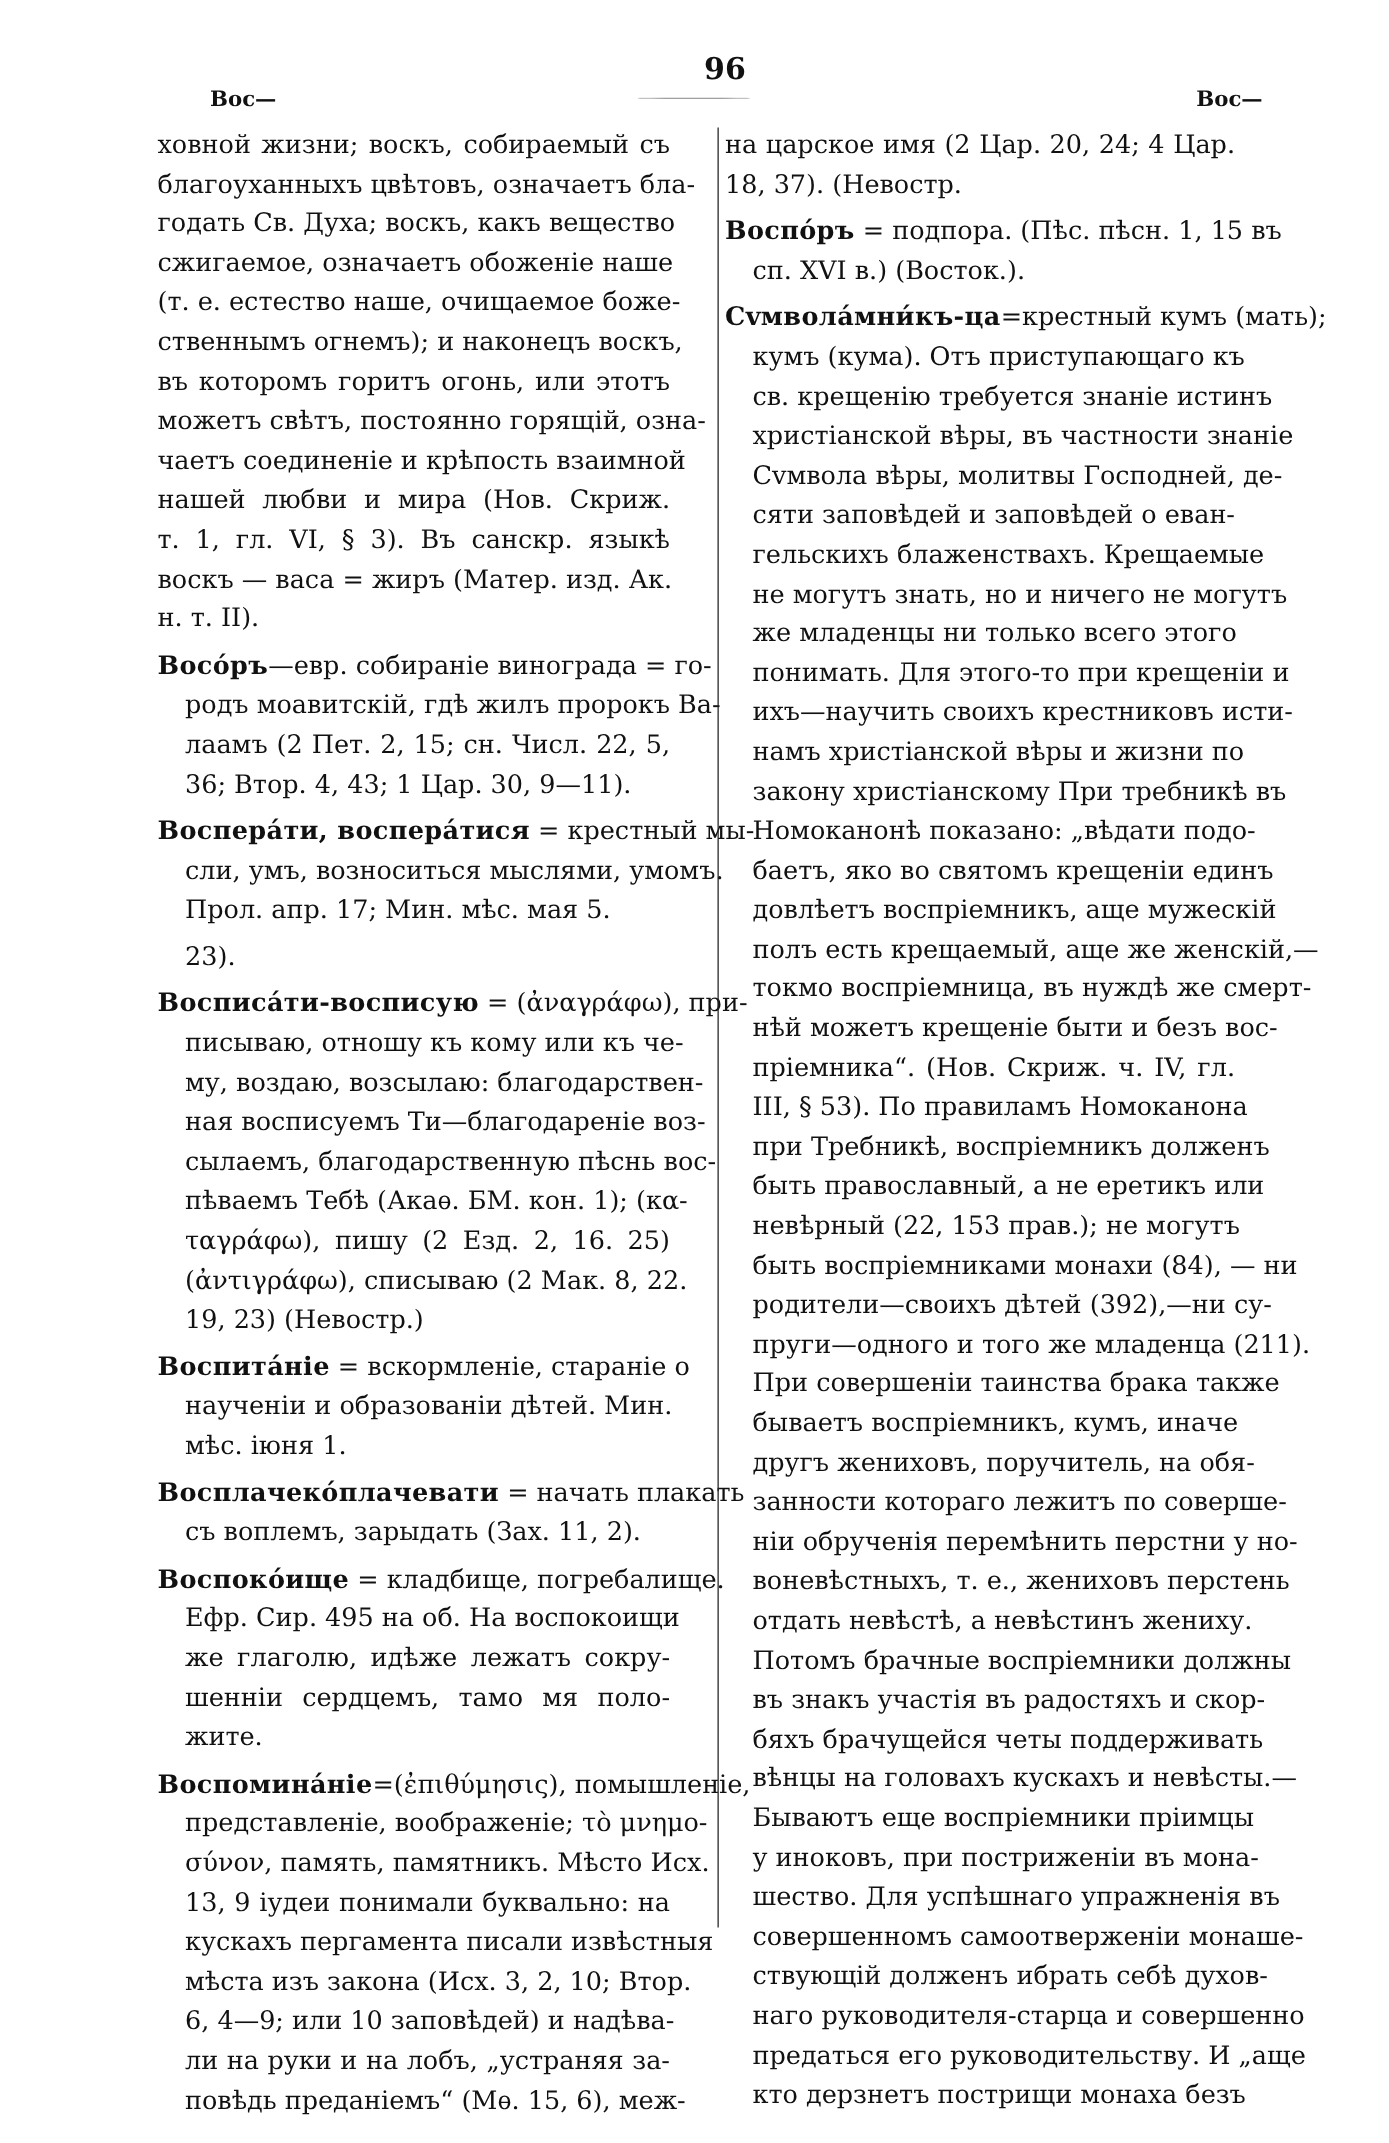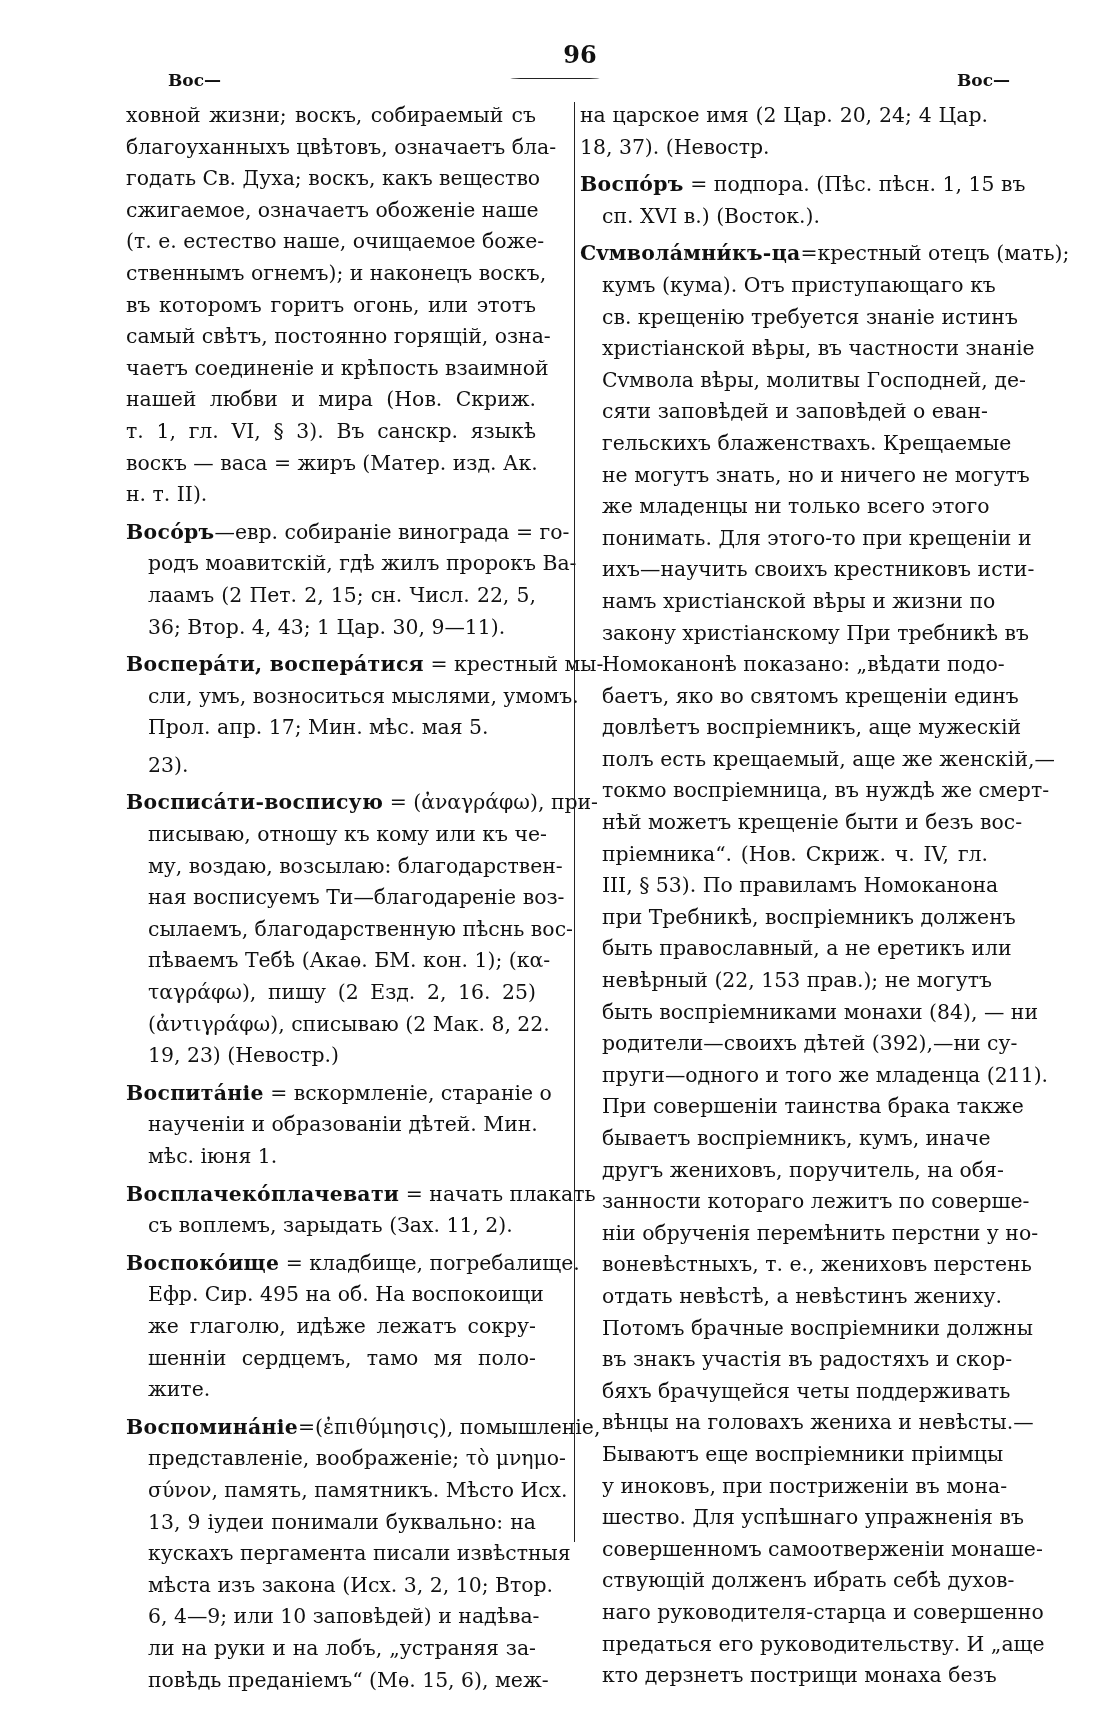--- a/index.html
+++ b/index.html
@@ -37,21 +37,21 @@
 
   <div class="col col-left" id="col-left">
       <div class="entry">
         <span class="ln">ховной жизни; воскъ, собираемый съ</span>
         <span class="ln">благоуханныхъ цвѣтовъ, означаетъ бла-</span>
         <span class="ln">годать Св. Духа; воскъ, какъ вещество</span>
         <span class="ln">сжигаемое, означаетъ обоженіе наше</span>
         <span class="ln">(т. е. естество наше, очищаемое боже-</span>
         <span class="ln">ственнымъ огнемъ); и наконецъ воскъ,</span>
         <span class="ln">въ которомъ горитъ огонь, или этотъ</span>
-        <span class="ln">самый свѣтъ, постоянно горящій, озна-</span>
+        <span class="ln">можетъ свѣтъ, постоянно горящій, озна-</span>
         <span class="ln">чаетъ соединеніе и крѣпость взаимной</span>
         <span class="ln">нашей любви и мира (Нов. Скриж.</span>
         <span class="ln">т. 1, гл. VI, § 3). Въ санскр. языкѣ</span>
         <span class="ln">воскъ — васа = жиръ (Матер. изд. Ак.</span>
         <span class="ln end">н. т. II).</span>
       </div>
       <div class="entry">
         <span class="ln"><span class="head">Восо́ръ</span><span>—евр. собираніе винограда = го-</span></span>
         <span class="ln ind">родъ моавитскій, гдѣ жилъ пророкъ Ва-</span>
         <span class="ln ind">лаамъ (2 Пет. 2, 15; сн. Числ. 22, 5,</span>
@@ -108,21 +108,21 @@
   <div class="col col-right" id="col-right">
       <div class="entry">
         <span class="ln">на царское имя (2 Цар. 20, 24; 4 Цар.</span>
         <span class="ln end">18, 37). (Невостр.</span>
       </div>
       <div class="entry">
         <span class="ln"><span class="head">Воспо́ръ</span><span> = подпора. (Пѣс. пѣсн. 1, 15 въ</span></span>
         <span class="ln end ind">сп. XVI в.) (Восток.).</span>
       </div>
       <div class="entry">
-        <span class="ln"><span class="head">Сvмвола́мни́къ-ца</span><span>=крестный отецъ (мать);</span></span>
+        <span class="ln"><span class="head">Сvмвола́мни́къ-ца</span><span>=крестный кумъ (мать);</span></span>
         <span class="ln ind">кумъ (кума). Отъ приступающаго къ</span>
         <span class="ln ind">св. крещенію требуется знаніе истинъ</span>
         <span class="ln ind">христіанской вѣры, въ частности знаніе</span>
         <span class="ln ind">Сvмвола вѣры, молитвы Господней, де-</span>
         <span class="ln ind">сяти заповѣдей и заповѣдей о еван-</span>
         <span class="ln ind">гельскихъ блаженствахъ. Крещаемые</span>
         <span class="ln ind">не могутъ знать, но и ничего не могутъ</span>
         <span class="ln ind">же младенцы ни только всего этого</span>
         <span class="ln ind">понимать. Для этого-то при крещеніи и</span>
         <span class="ln ind">ихъ—научить своихъ крестниковъ исти-</span>
@@ -145,21 +145,21 @@
         <span class="ln ind">При совершеніи таинства брака также</span>
         <span class="ln ind">бываетъ воспріемникъ, кумъ, иначе</span>
         <span class="ln ind">другъ жениховъ, поручитель, на обя-</span>
         <span class="ln ind">занности котораго лежитъ по соверше-</span>
         <span class="ln ind">ніи обрученія перемѣнить перстни у но-</span>
         <span class="ln ind">воневѣстныхъ, т. е., жениховъ перстень</span>
         <span class="ln ind">отдать невѣстѣ, а невѣстинъ жениху.</span>
         <span class="ln ind">Потомъ брачные воспріемники должны</span>
         <span class="ln ind">въ знакъ участія въ радостяхъ и скор-</span>
         <span class="ln ind">бяхъ брачущейся четы поддерживать</span>
-        <span class="ln ind">вѣнцы на головахъ жениха и невѣсты.—</span>
+        <span class="ln ind">вѣнцы на головахъ кускахъ и невѣсты.—</span>
         <span class="ln ind">Бываютъ еще воспріемники пріимцы</span>
         <span class="ln ind">у иноковъ, при постриженіи въ мона-</span>
         <span class="ln ind">шество. Для успѣшнаго упражненія въ</span>
         <span class="ln ind">совершенномъ самоотверженіи монаше-</span>
         <span class="ln ind">ствующій долженъ ибрать себѣ духов-</span>
         <span class="ln ind">наго руководителя-старца и совершенно</span>
         <span class="ln ind">предаться его руководительству. И „аще</span>
         <span class="ln ind">кто дерзнетъ пострищи монаха безъ</span>
       </div>
     </div>

